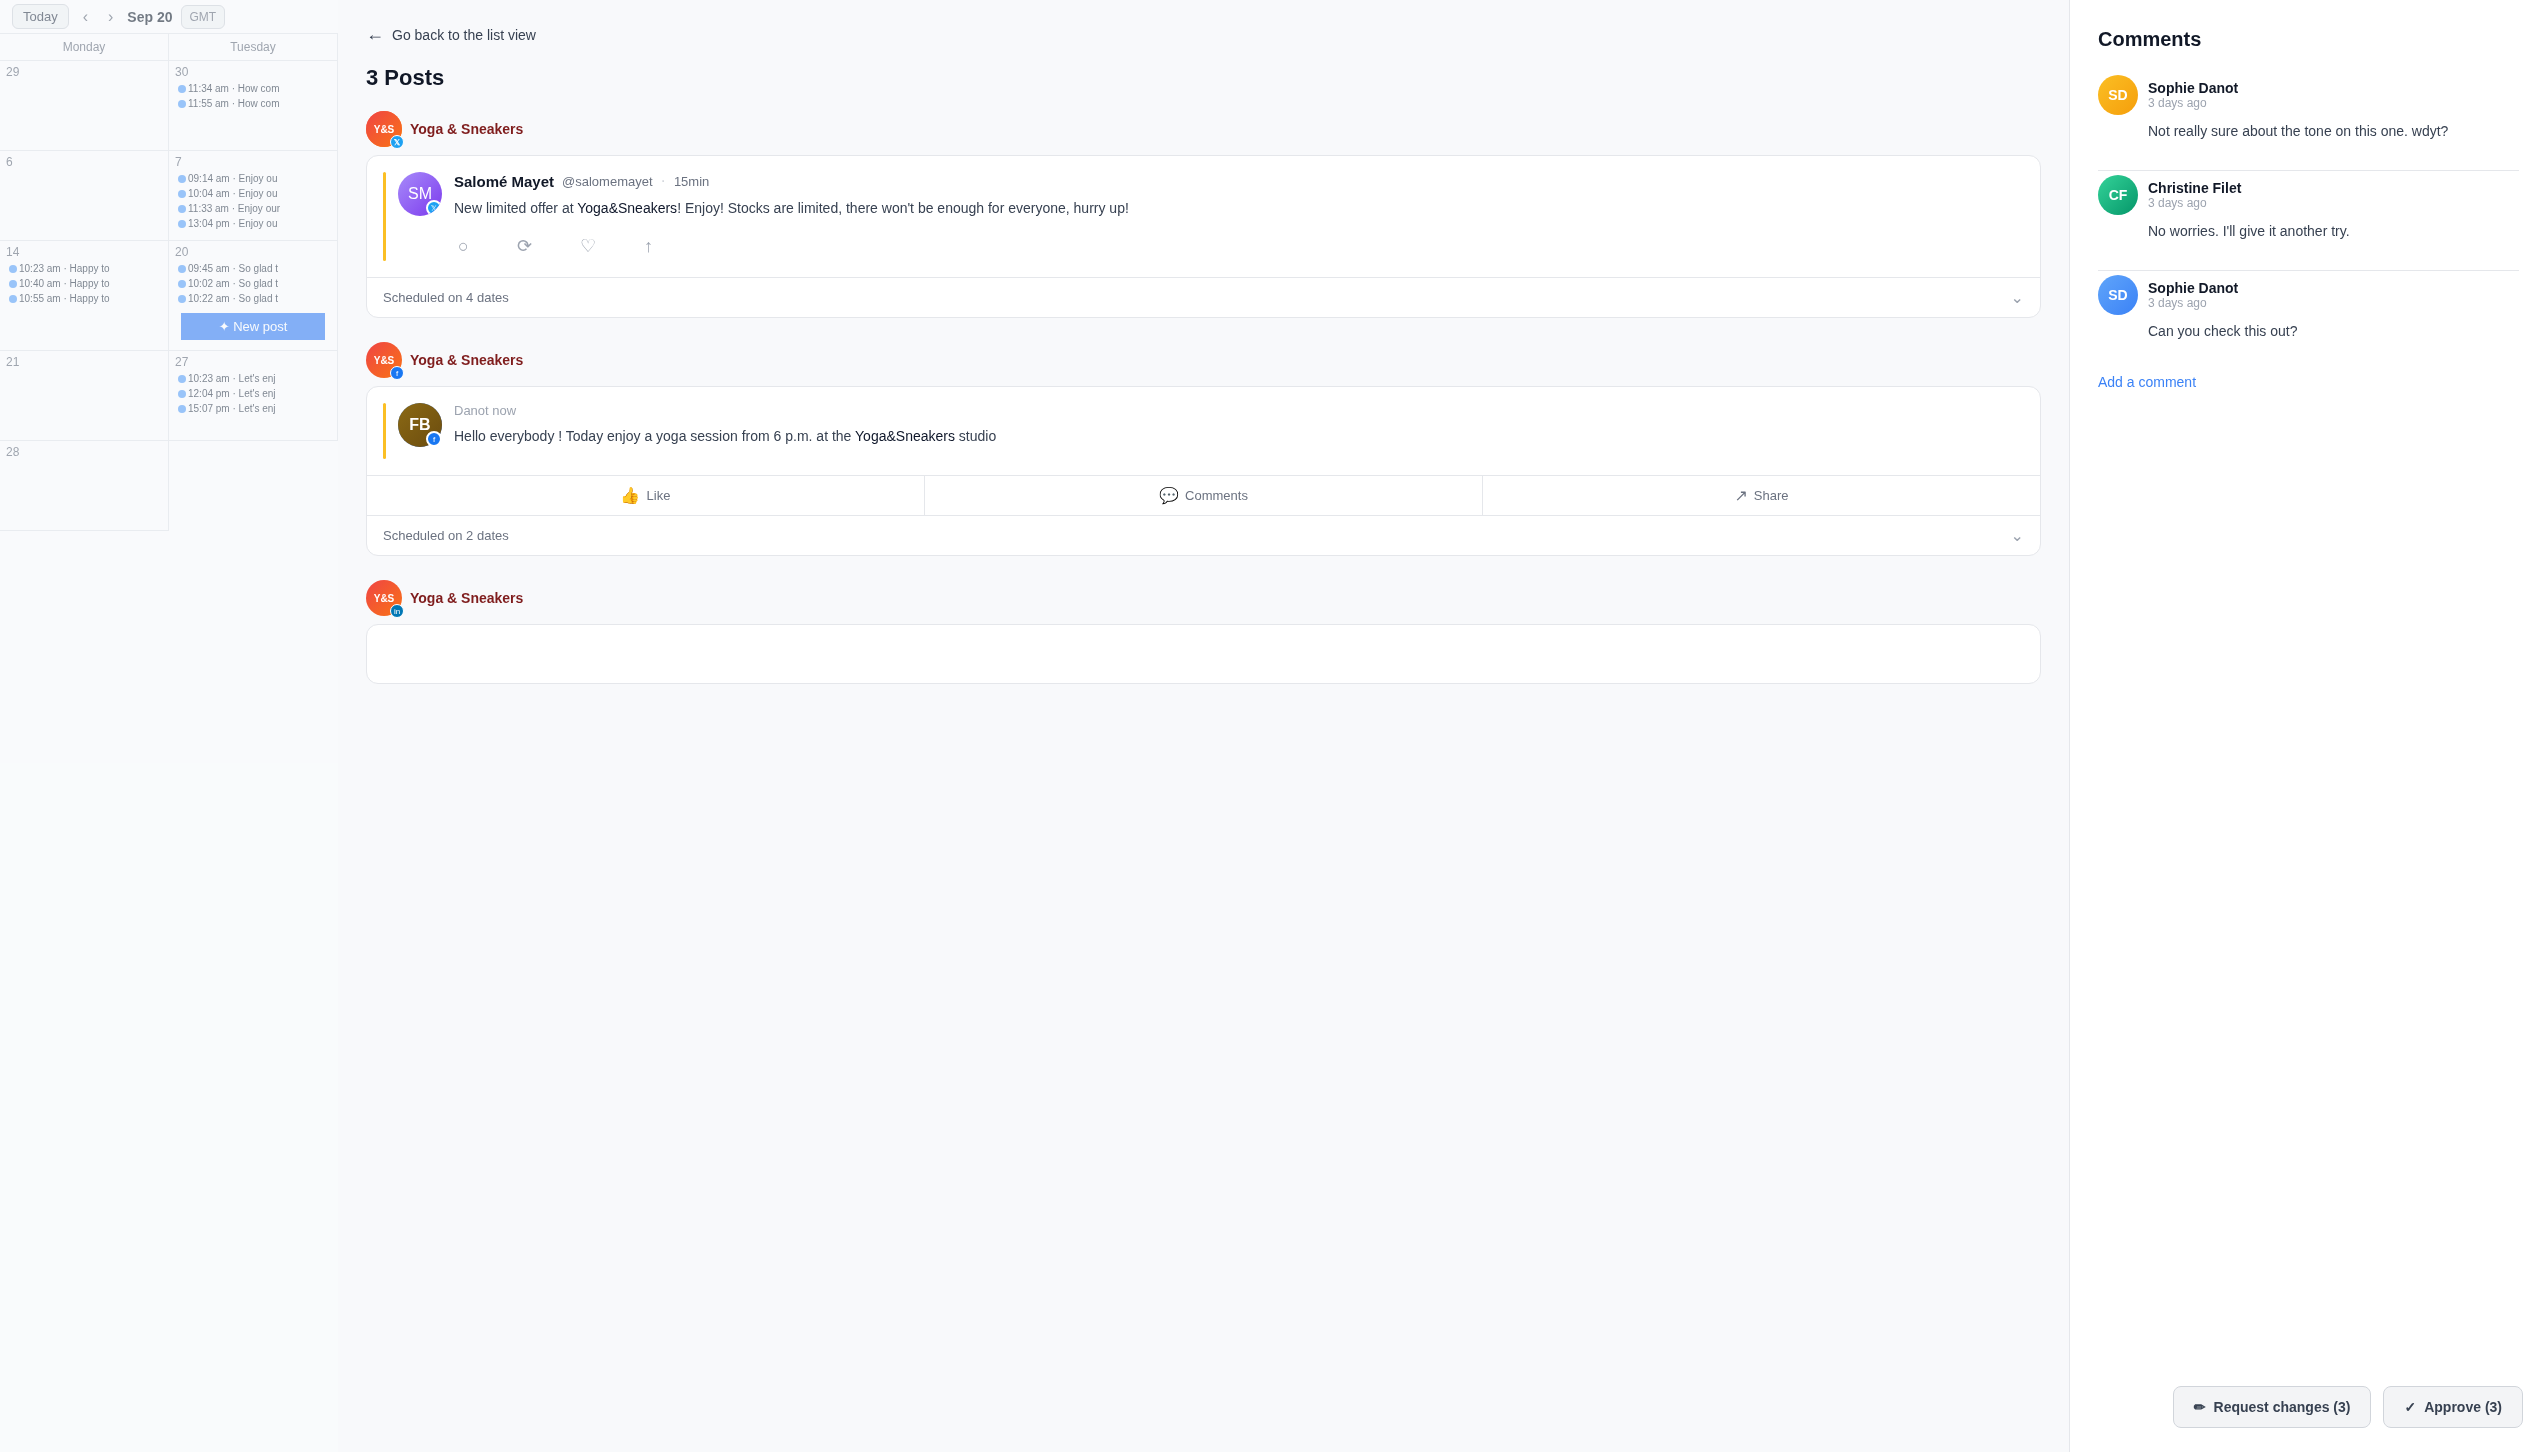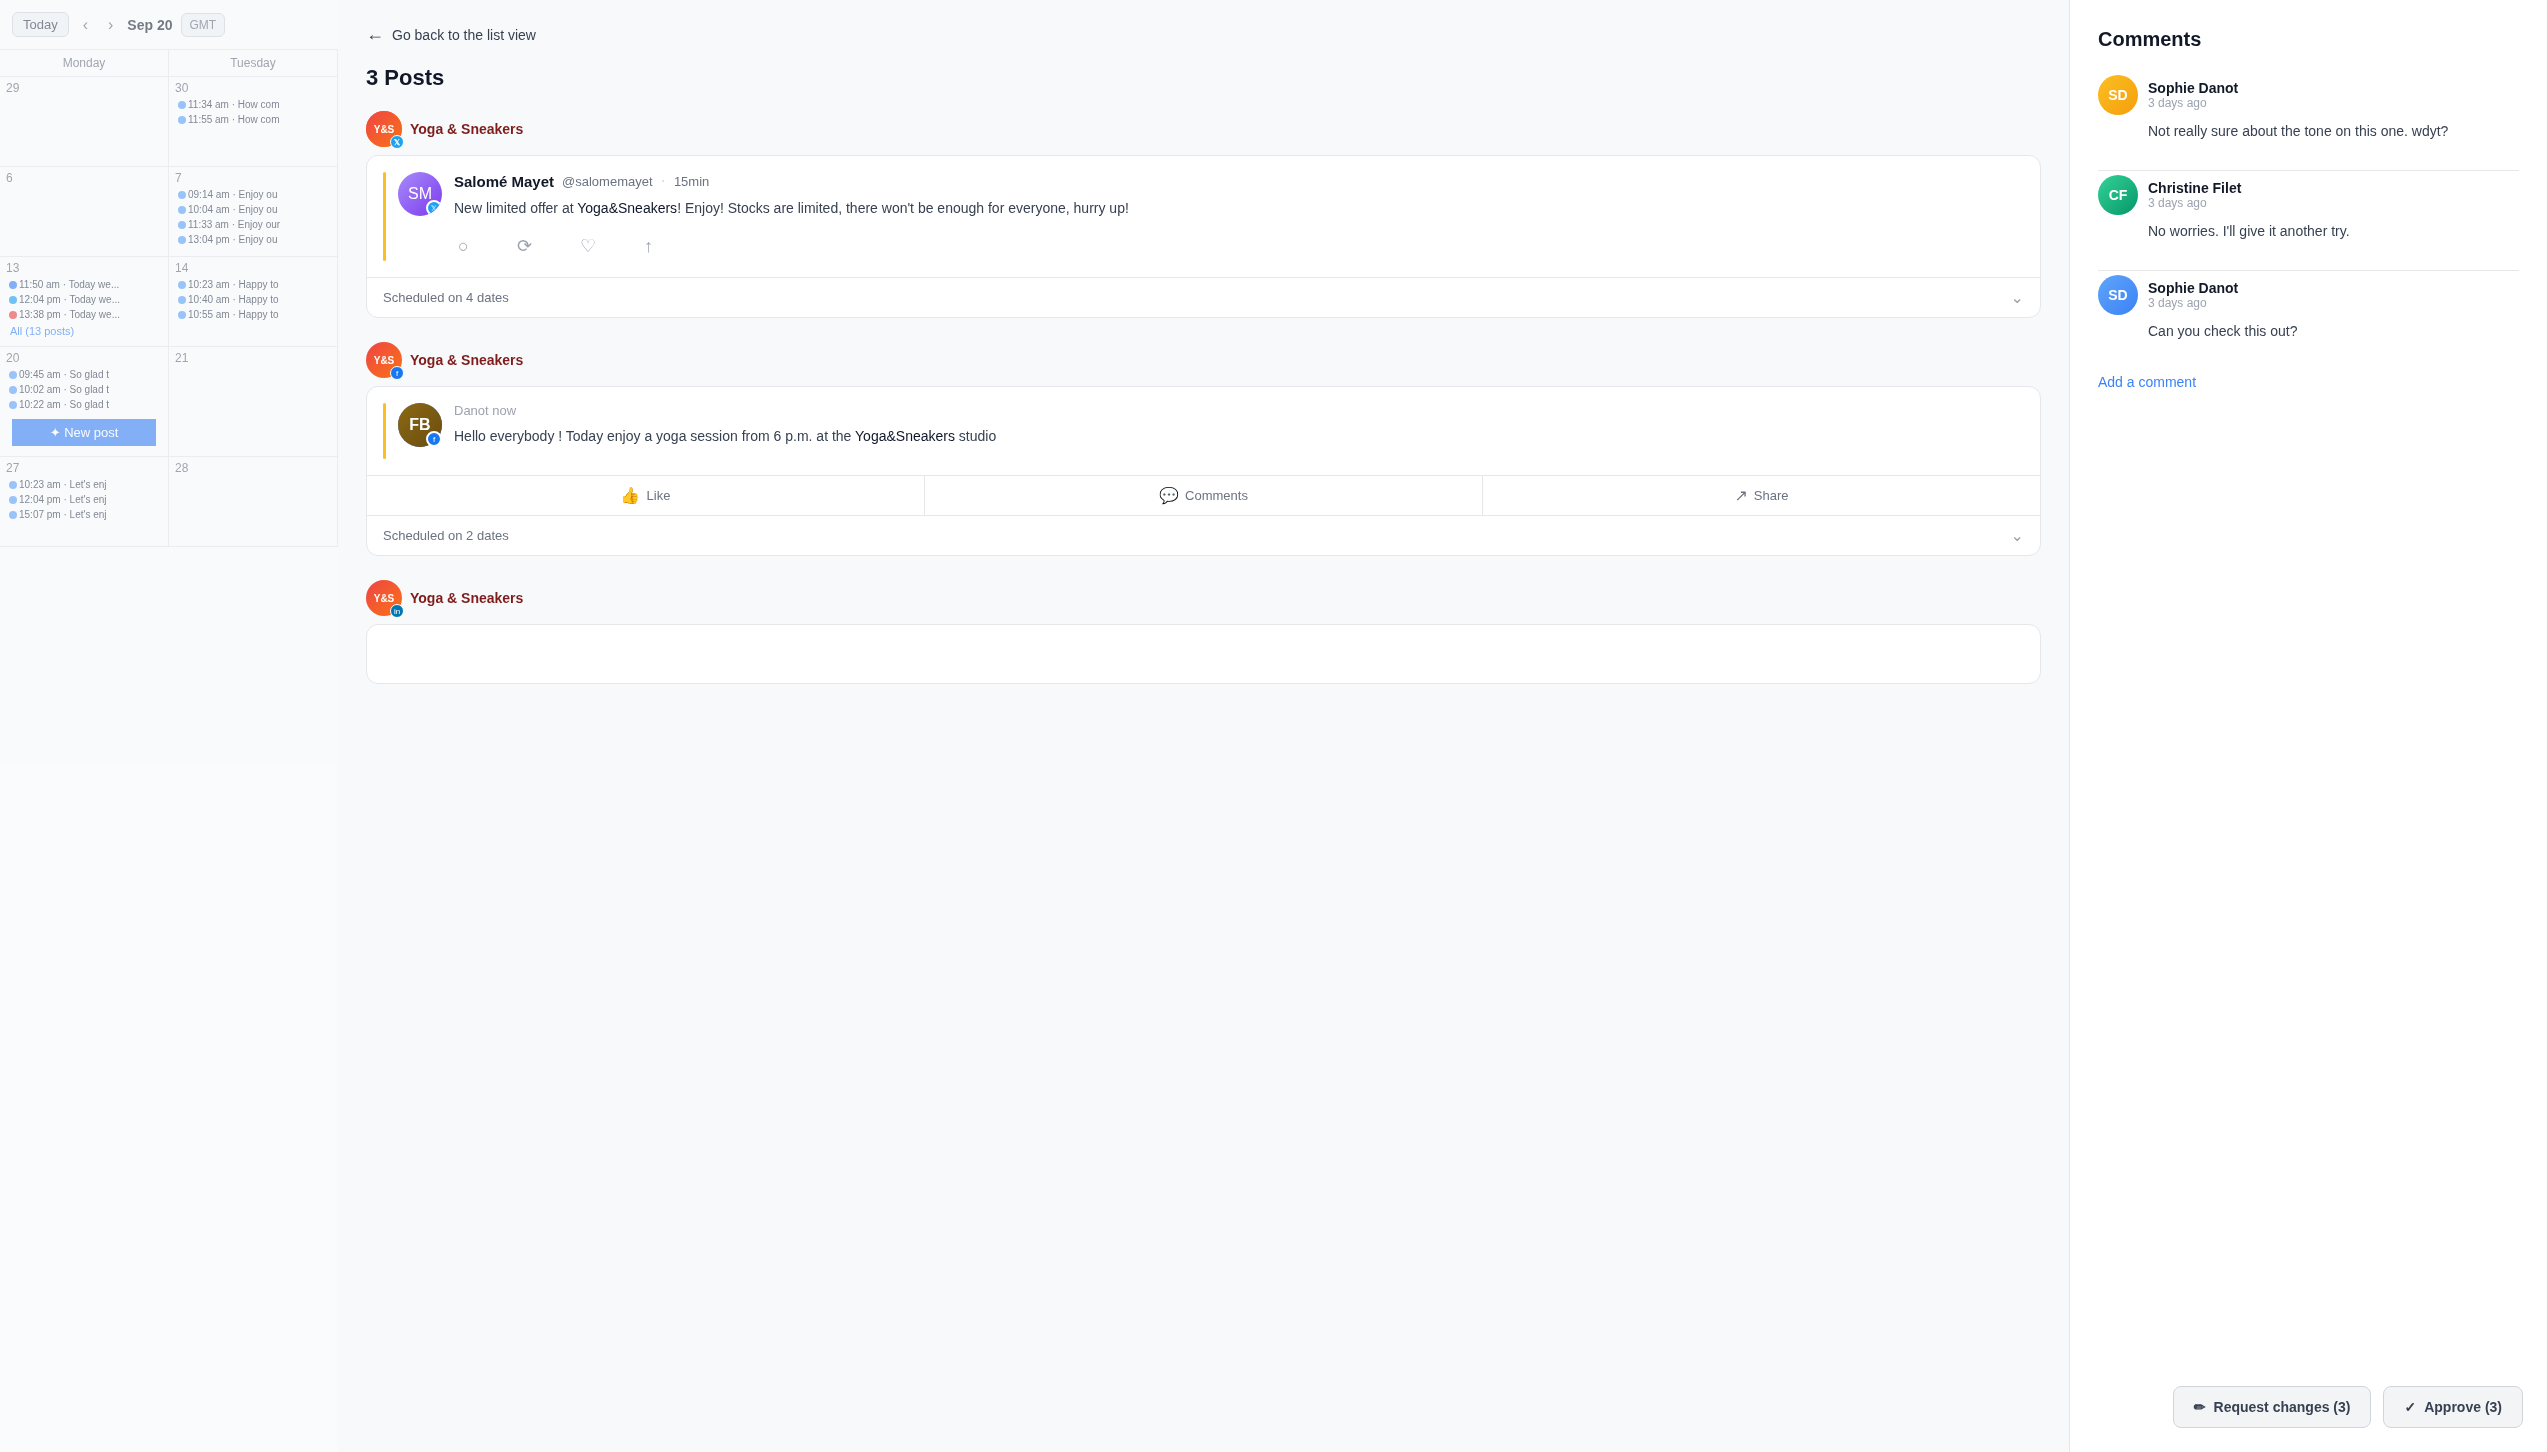--- a/index.html
+++ b/index.html
@@ -11,21 +11,21 @@
       min-width: 338px;
       background: #fff;
       opacity: 0.6;
       padding: 0;
       overflow: hidden;
       position: relative;
     }
     .cal-header {
       display: flex;
       align-items: center;
-      padding: 12px 12px;
+      padding: 4px 12px;
       gap: 8px;
       border-bottom: 1px solid #e5e7eb;
     }
     .cal-btn {
       background: #f3f4f6;
       border: 1px solid #d1d5db;
       border-radius: 6px;
       padding: 4px 10px;
       font-size: 13px;
       color: #374151;
@@ -478,27 +478,20 @@
       <div class="cal-cell-num">6</div>
     </div>
     <div class="cal-cell">
       <div class="cal-cell-num">7</div>
       <div class="cal-event"><span class="cal-event-dot"></span>09:14 am · Enjoy ou</div>
       <div class="cal-event"><span class="cal-event-dot"></span>10:04 am · Enjoy ou</div>
       <div class="cal-event"><span class="cal-event-dot"></span>11:33 am · Enjoy our</div>
       <div class="cal-event"><span class="cal-event-dot"></span>13:04 pm · Enjoy ou</div>
     </div>
 
-    <div class="cal-cell">
-      <div class="cal-cell-num">13</div>
-      <div class="cal-event"><span class="cal-event-dot" style="background:#3b82f6"></span>11:50 am · Today we...</div>
-      <div class="cal-event"><span class="cal-event-dot" style="background:#1da1f2"></span>12:04 pm · Today we...</div>
-      <div class="cal-event"><span class="cal-event-dot" style="background:#ef4444"></span>13:38 pm · Today we...</div>
-      <div class="all-posts-link">All (13 posts)</div>
-    </div>
     <div class="cal-cell">
       <div class="cal-cell-num">14</div>
       <div class="cal-event"><span class="cal-event-dot" style="background:#60a5fa"></span>10:23 am · Happy to</div>
       <div class="cal-event"><span class="cal-event-dot" style="background:#60a5fa"></span>10:40 am · Happy to</div>
       <div class="cal-event"><span class="cal-event-dot" style="background:#60a5fa"></span>10:55 am · Happy to</div>
     </div>
 
     <div class="cal-cell">
       <div class="cal-cell-num">20</div>
       <div class="cal-event"><span class="cal-event-dot" style="background:#60a5fa"></span>09:45 am · So glad t</div>

